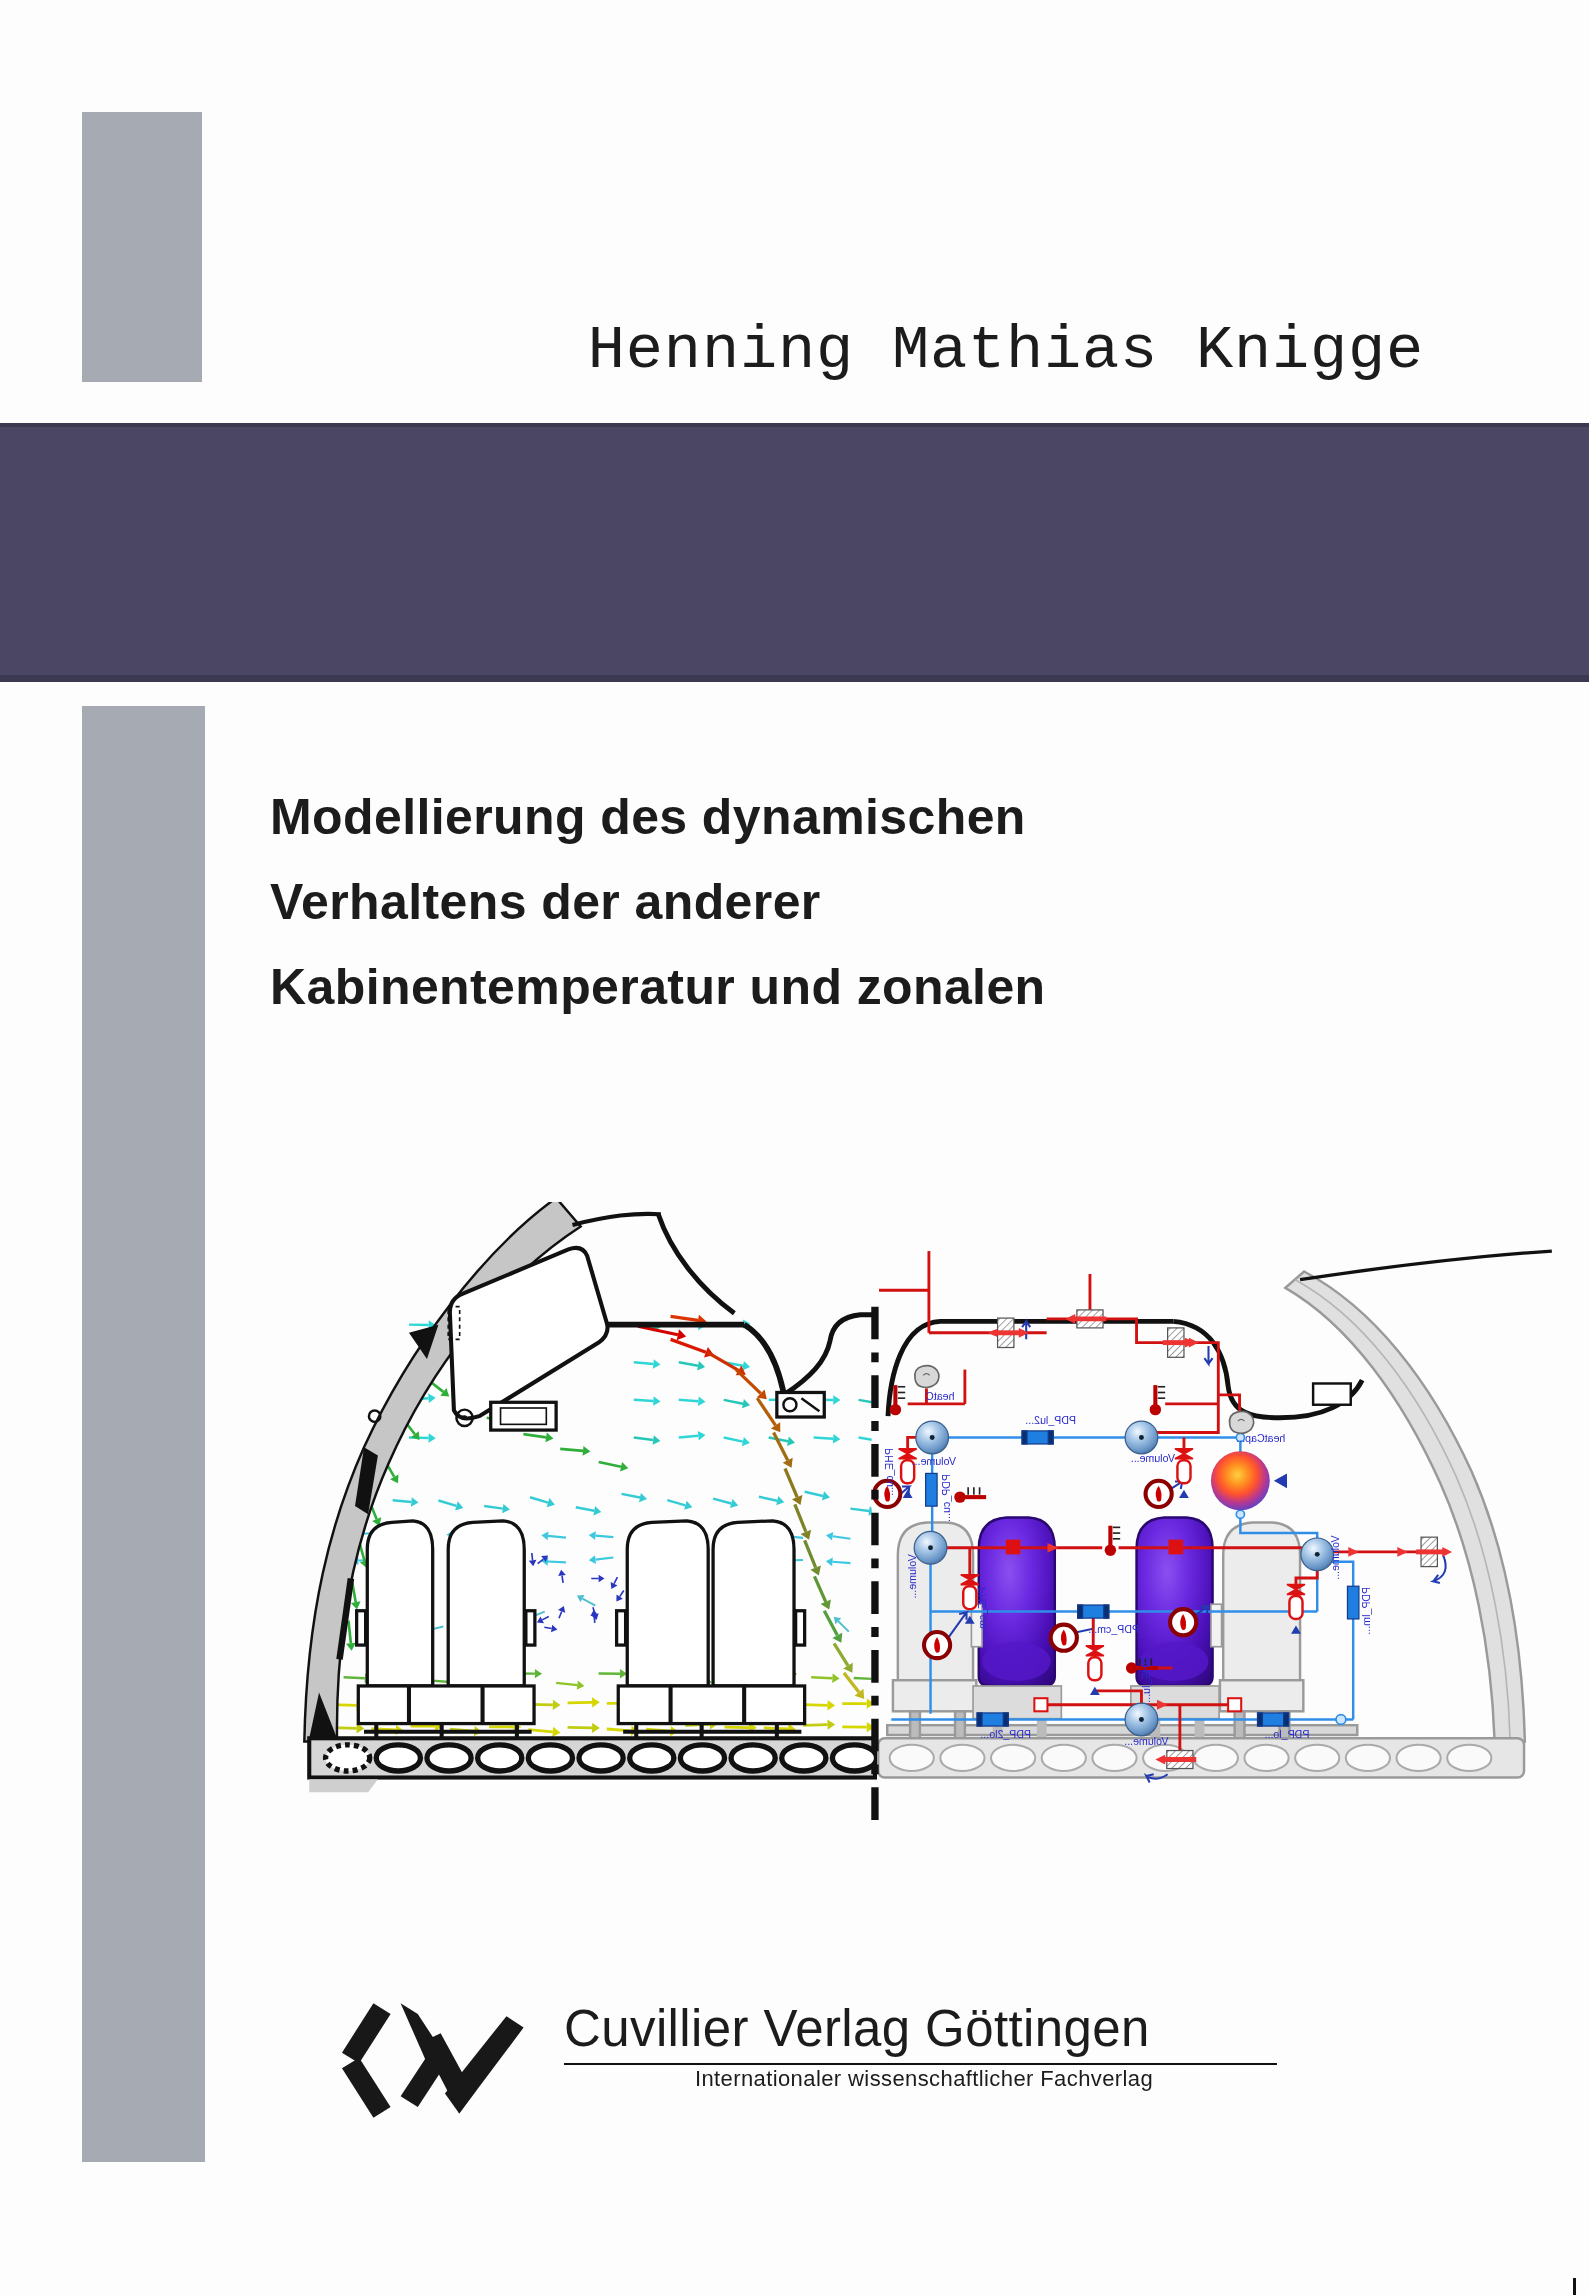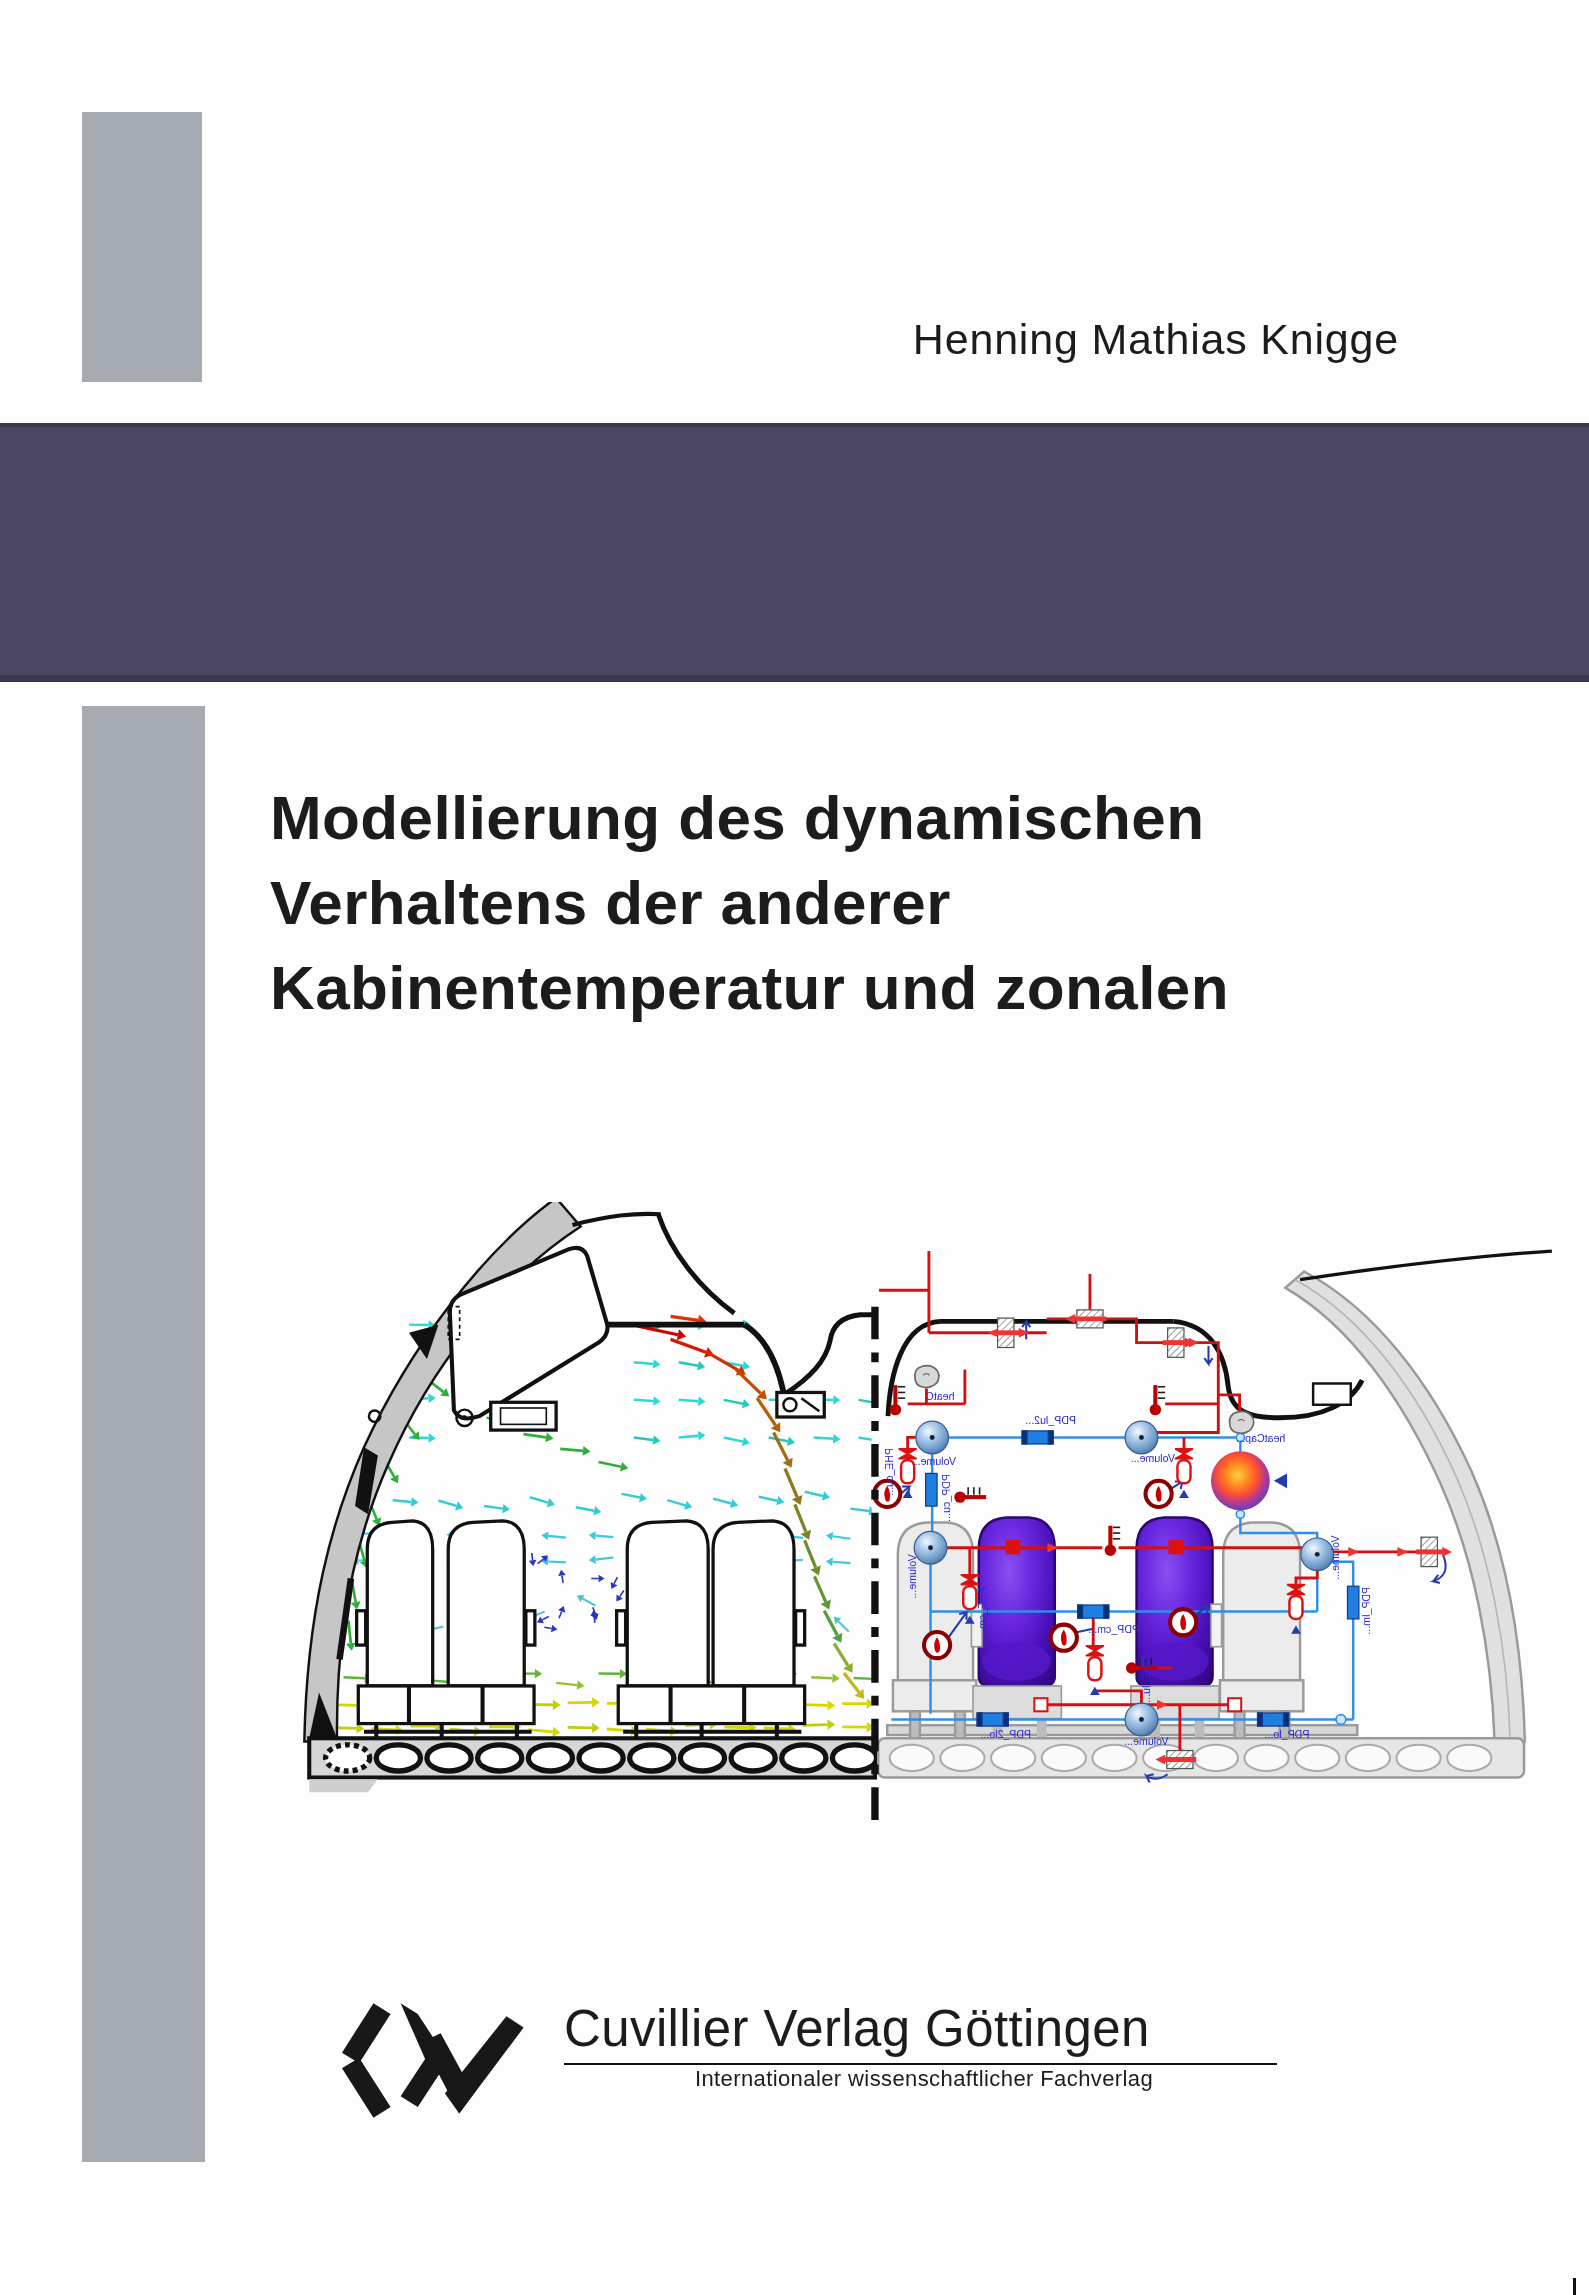--- a/index.html
+++ b/index.html
@@ -1,23 +1,23 @@
 <!DOCTYPE html>
 <html style="font-size:13px"><head>
 <meta charset="utf-8">
 <style>
   html,body{margin:0;padding:0;background:#888;}
   #page{position:relative;width:1590px;height:2295px;background:#fdfdfd;overflow:hidden;
         font-family:"Liberation Sans", sans-serif;color:#1c1c1c;}
   .abs{position:absolute;}
-  #author{top:315px;right:191px;font-size:43px;letter-spacing:0.8px;white-space:nowrap;}
+  #author{top:315px;right:166px;font-size:62px;letter-spacing:0.8px;white-space:nowrap;font-family:Liberation Mono, monospace;}
   #band{top:423px;left:0;width:1590px;height:248px;}
   #gray-rect{left:82px;top:112px;width:120px;height:270px;}
   #gray-bar{left:82px;top:706px;width:123px;height:1456px;}
-  #title-block{left:270px;top:775px;font-weight:bold;font-size:62px;line-height:85px;letter-spacing:0.4px;}
+  #title-block{left:270px;top:775px;font-weight:bold;font-size:50px;line-height:85px;letter-spacing:0.4px;}
   #figure-svg{left:286px;top:1202px;}
   #publisher{left:331px;top:1999px;display:flex;align-items:flex-start;}
   #pub-text{margin-left:33px;width:720px;}
   #pub-name{font-size:51px;white-space:nowrap;letter-spacing:0.4px;}
   #pub-rule{border:none;border-top:2.5px solid #111;margin:4.9px 0 1.6px 0;width:713px;}
   #pub-sub{font-size:22px;text-align:center;letter-spacing:0.4px;}
   #corner-tick{left:1573px;top:2278px;width:2.5px;height:17px;background:#111;}
   .mlabel{font-size:13px;fill:#2a2acc;font-family:"Liberation Sans",sans-serif;}
 </style>
 </head>

